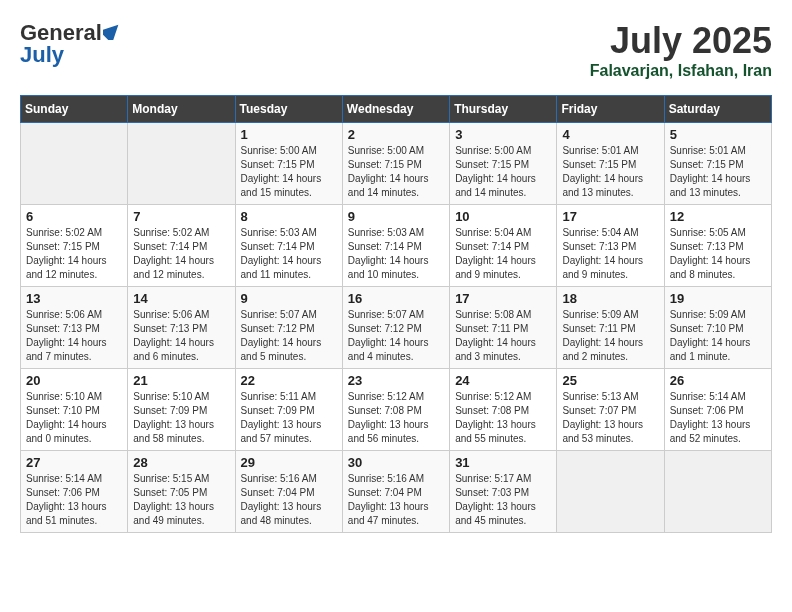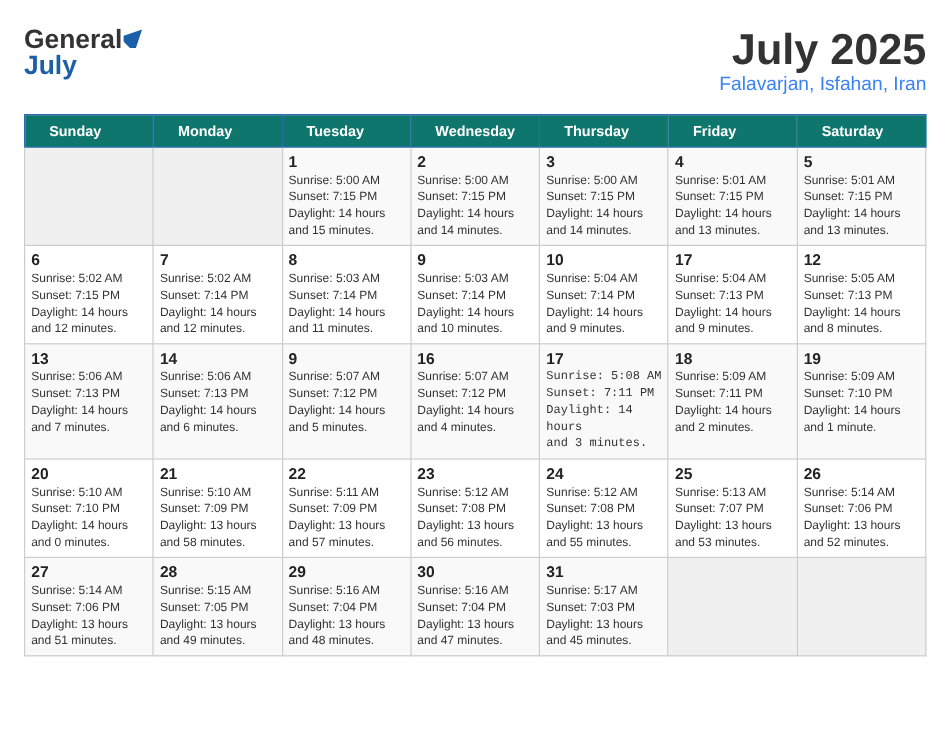--- a/index.html
+++ b/index.html
@@ -34,32 +34,32 @@
     .title-block {
       text-align: right;
     }
     .title-block h1 {
       font-size: 36px;
       font-weight: bold;
       color: #333;
     }
     .title-block h2 {
       font-size: 16px;
-      font-weight: normal;
-      color: #3b82f6;
+      font-weight: bold;
+      color: #14532d;
     }
     .calendar {
       width: 100%;
       border-collapse: collapse;
       font-size: 11px;
     }
     .calendar thead th {
-      background-color: #0f766e;
+      background-color: #404040;
       color: white;
-      padding: 6px 20px;
+      padding: 6px 4px;
       text-align: left;
       font-size: 12px;
       font-weight: bold;
       border: 1px solid #2b6cb0;
     }
     .calendar tbody td {
       border: 1px solid #ccc;
       vertical-align: top;
       padding: 4px 5px;
       width: 14.28%;
@@ -238,21 +238,21 @@
         </td>
         <td>
           <span class="day-num">16</span>
           <div class="day-detail" style="white-space: pre-line;">Sunrise: 5:07 AM
 Sunset: 7:12 PM
 Daylight: 14 hours
 and 4 minutes.</div>
         </td>
         <td>
           <span class="day-num">17</span>
-          <div class="day-detail" style="white-space: pre-line; font-family: Liberation Mono, monospace;">Sunrise: 5:08 AM
+          <div class="day-detail" style="white-space: pre-line;">Sunrise: 5:08 AM
 Sunset: 7:11 PM
 Daylight: 14 hours
 and 3 minutes.</div>
         </td>
         <td>
           <span class="day-num">18</span>
           <div class="day-detail" style="white-space: pre-line;">Sunrise: 5:09 AM
 Sunset: 7:11 PM
 Daylight: 14 hours
 and 2 minutes.</div>

